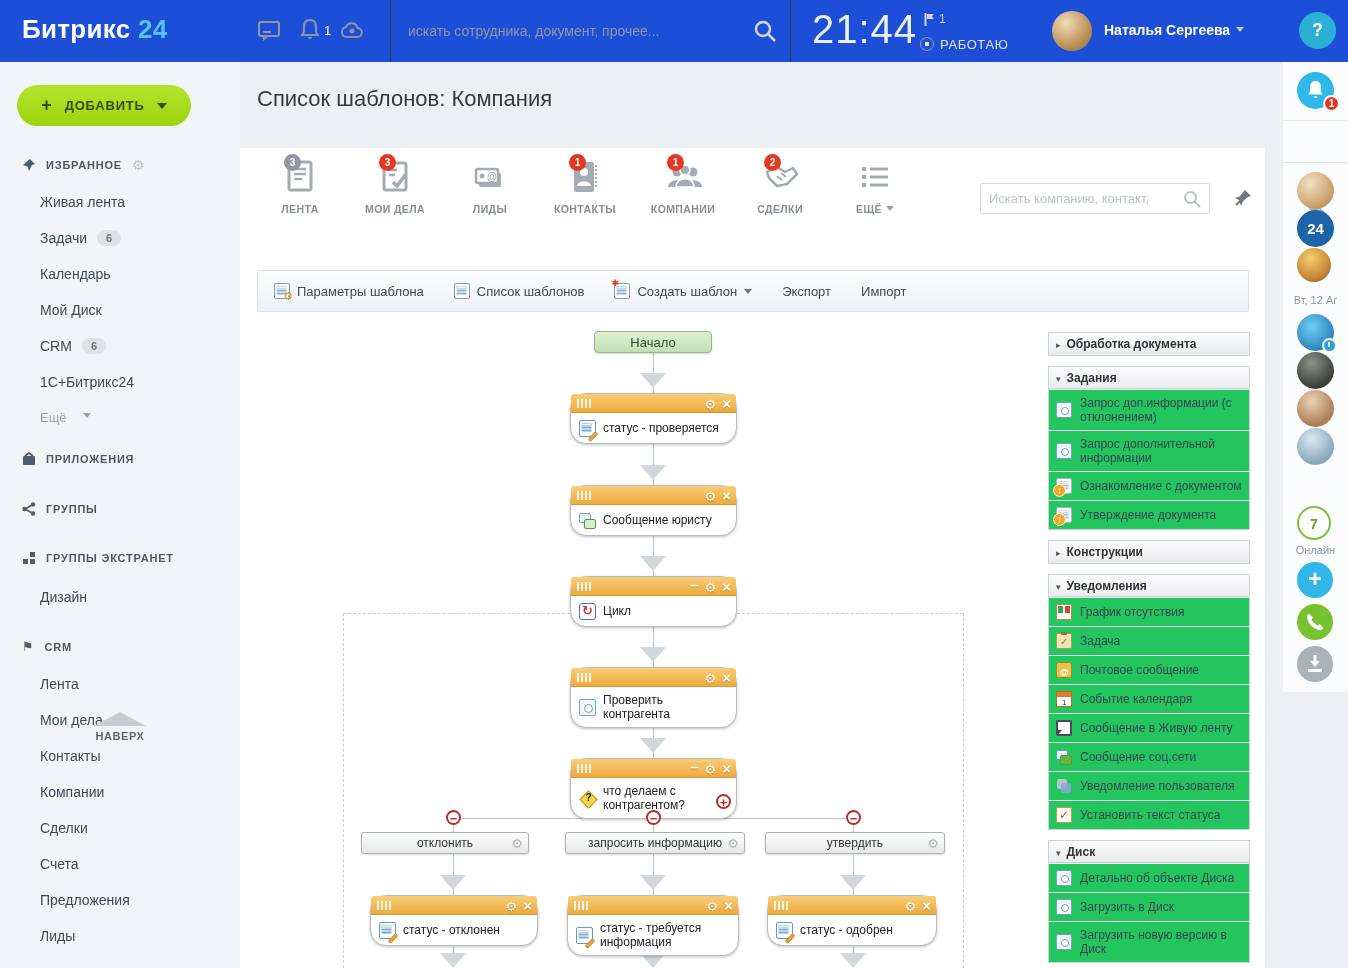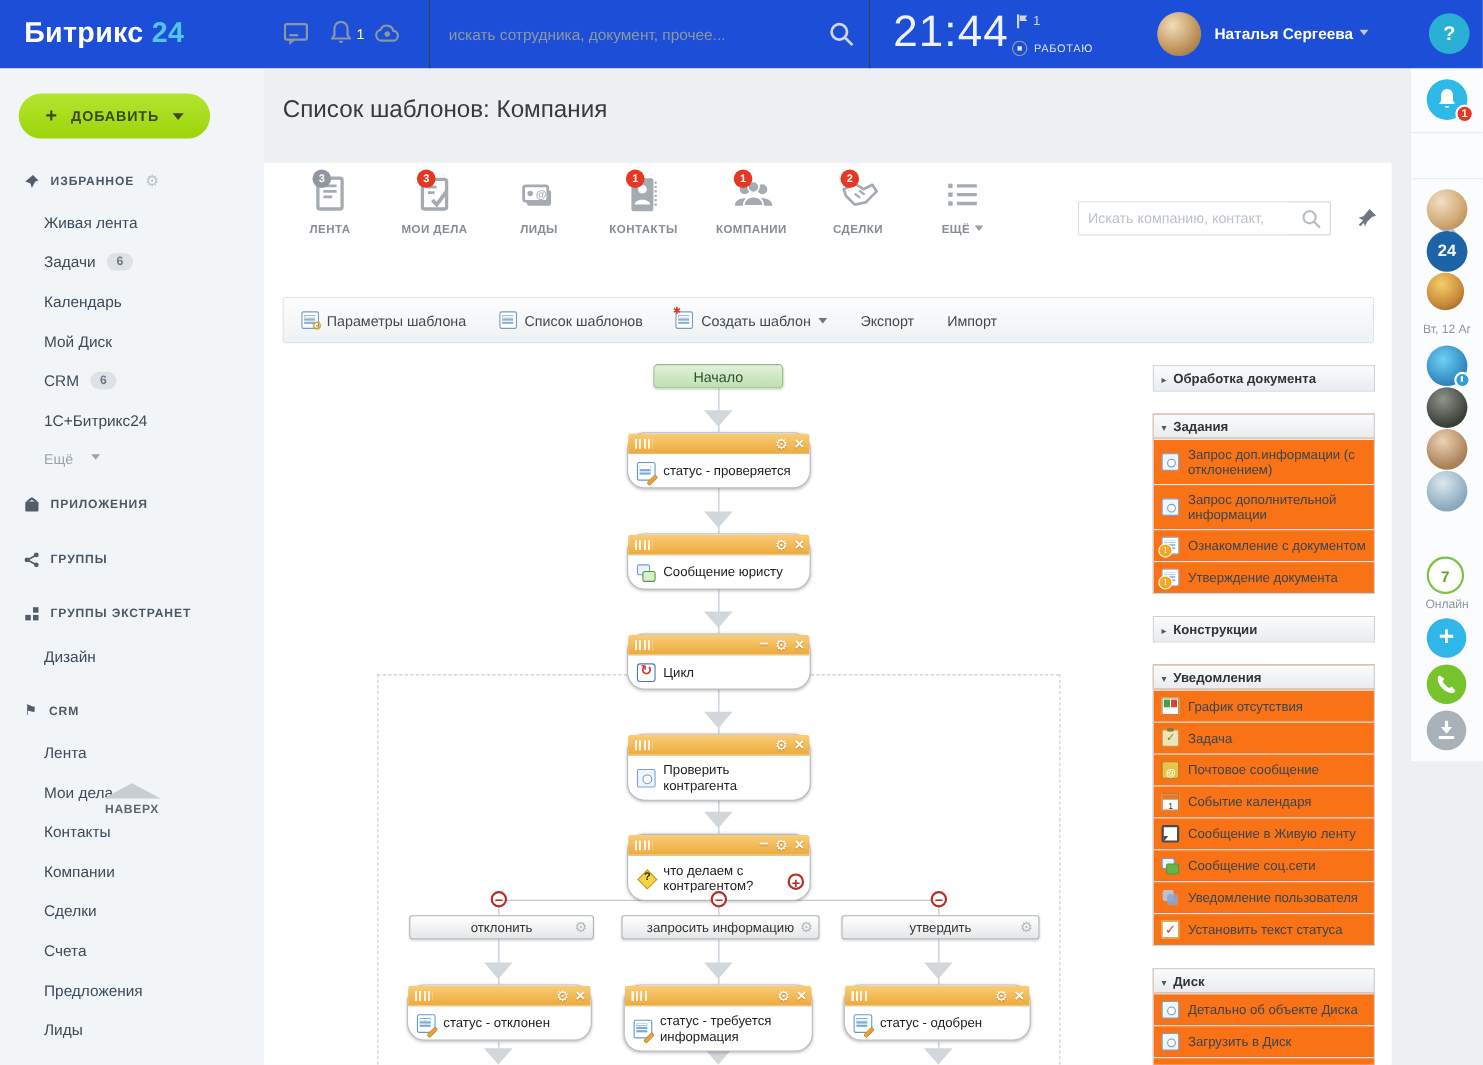--- a/index.html
+++ b/index.html
@@ -10,21 +10,21 @@
   .top-header { position:absolute; left:0; top:0; width:1348px; height:62px; background:#1d4ed8; z-index:50; }
   .logo { position:absolute; left:22px; top:14px; font-size:26px; font-weight:bold; color:#fff; letter-spacing:.3px; }
   .logo .accent { color:#54c3ea; }
   .hicon { position:absolute; }
   .hdr-count { position:absolute; color:#fff; font-size:13px; }
   .hdr-sep { position:absolute; top:0; height:62px; border-left:1px solid #353e49; }
   .hdr-search-input { position:absolute; left:408px; top:16px; width:340px; height:30px; background:transparent; border:none; outline:none; color:#d7dde3; font-size:14px; font-family:"Liberation Sans",sans-serif; }
   .hdr-search-input::placeholder { color:#8d98a3; }
   .clock { position:absolute; left:812px; top:7px; font-size:40px; font-weight:300; color:#eef2f5; letter-spacing:1px; }
   .flag-row { position:absolute; left:924px; top:12px; color:#cfd6dd; font-size:12px; display:flex; align-items:center; gap:4px; }
-  .status-row { position:absolute; left:920px; top:37px; display:flex; align-items:center; gap:6px; color:#dde3e9; font-size:10px; letter-spacing:.6px; }
+  .status-row { position:absolute; left:920px; top:37px; display:flex; gap:6px; color:#dde3e9; font-size:13px; letter-spacing:.6px; }
   .status-dot { width:14px; height:14px; border:1px solid #97a2ad; border-radius:50%; position:relative; }
   .status-dot::after { content:""; position:absolute; left:4px; top:4px; width:4px; height:4px; background:#e2e8ee; }
   .hdr-avatar { position:absolute; left:1052px; top:11px; width:40px; height:40px; border-radius:50%; background:radial-gradient(circle at 35% 30%, #f0ddb8, #b98c52 65%, #6e7a4d); }
   .hdr-user { position:absolute; left:1104px; top:22px; color:#fff; font-size:14px; font-weight:bold; }
   .caret-dn { display:inline-block; width:0; height:0; border:4px solid transparent; border-top:5px solid #c3ccd4; margin-left:6px; vertical-align:middle; }
   .help-btn { position:absolute; left:1299px; top:12px; width:37px; height:37px; border-radius:50%; background:#2ab0d5; color:#fff; font-size:18px; font-weight:bold; text-align:center; line-height:37px; }
 
   
   .sidebar { position:absolute; left:0; top:62px; width:240px; height:906px; background:#f2f5f7; }
   .add-btn { position:absolute; left:17px; top:23px; width:174px; height:41px; border-radius:21px; background:linear-gradient(#b3e52e,#9cd40c); display:flex; align-items:center; justify-content:center; gap:12px; color:#3c4a07; font-size:13px; font-weight:bold; letter-spacing:.8px; cursor:pointer; }
@@ -100,21 +100,21 @@
   .ni-chat::after { content:""; position:absolute; right:0; bottom:0; width:10px; height:8px; border:1px solid #4f9b3f; border-radius:2px; background:#d9eecb; }
   .ni-loop { border:1px solid #4a78c0; border-radius:3px; }
   .ni-loop::after { content:"↻"; font-family:"DejaVu Sans",sans-serif; position:absolute; left:2px; top:-1px; color:#cc3b2f; font-size:13px; font-weight:bold; }
   .ni-task { background:#eef5fb; border:1px solid #7fa3c6; border-radius:2px; }
   .ni-task::after { content:""; position:absolute; left:4px; top:4px; width:7px; height:7px; border:1px solid #7d9cbc; border-radius:50%; background:#fff; }
   .ni-q::before { content:""; position:absolute; left:3px; top:3px; width:11px; height:11px; background:#f6d44a; border:1px solid #c59a1e; transform:rotate(45deg); }
   .ni-q::after { content:"?"; position:absolute; left:6.5px; top:2px; font-size:10px; font-weight:bold; color:#222; }
 
   
   .palette { position:absolute; left:808px; top:184px; width:202px; }
-  .pal-sec { border:1px solid #cdd2d6; margin-bottom:20px; background:#f97316; }
+  .pal-sec { border:1px solid #cdd2d6; margin-bottom:10px; background:#22c55e; }
   .pal-head { height:22px; background:linear-gradient(#fafbfc,#e9ecef); border-bottom:1px solid #cdd2d6; display:flex; align-items:center; padding:0 7px; gap:6px; font-size:12px; font-weight:bold; color:#333; cursor:pointer; }
   .pal-sec.collapsed .pal-head { border-bottom:none; }
   .arr::after { content:"▸"; font-family:"DejaVu Sans",sans-serif; font-size:9px; color:#555; }
   .arr.open::after { content:"▾"; }
   .pal-item { display:flex; align-items:center; gap:8px; padding:6px 7px; font-size:12px; color:#3a4550; line-height:14px; border-top:1px solid #e9edf0; cursor:pointer; }
   .pal-item:first-of-type { border-top:none; }
 
   .pi { width:16px; height:16px; flex:0 0 16px; position:relative; }
   .pi-task { background:#eef5fb; border:1px solid #7fa3c6; border-radius:2px; }
   .pi-task::after { content:""; position:absolute; left:4px; top:4px; width:6px; height:6px; border:1px solid #7d9cbc; border-radius:50%; background:#fff; }
@@ -517,21 +517,21 @@
           <span class="fn-x"></span>
         </span>
       </div>
     <div class="fn-body" style="padding-right:24px">
         <span class="ni ni-q"></span>
         <span>что делаем с контрагентом?</span>
       <span class="rc rc-plus" style="right:5px;top:16px;left:auto"></span>
     </div>
   </div>
 
-  <div class="branch-pill bp-gear" style="left:132px;top:684px;width:168px"><span>отклонить</span></div>
+  <div class="branch-pill bp-gear" style="left:121px;top:684px;width:168px"><span>отклонить</span></div>
   <div class="branch-pill bp-gear" style="left:325px;top:684px;width:180px"><span>запросить информацию</span></div>
   <div class="branch-pill bp-gear" style="left:525px;top:684px;width:180px"><span>утвердить</span></div>
 
   <div class="flow-node" style="left:130px;top:747px;width:168px">
     <div class="fn-head">
         <span class="fn-grip"></span>
         <span class="fn-ctrl">
           <span class="fn-gear"></span>
           <span class="fn-x"></span>
         </span>

